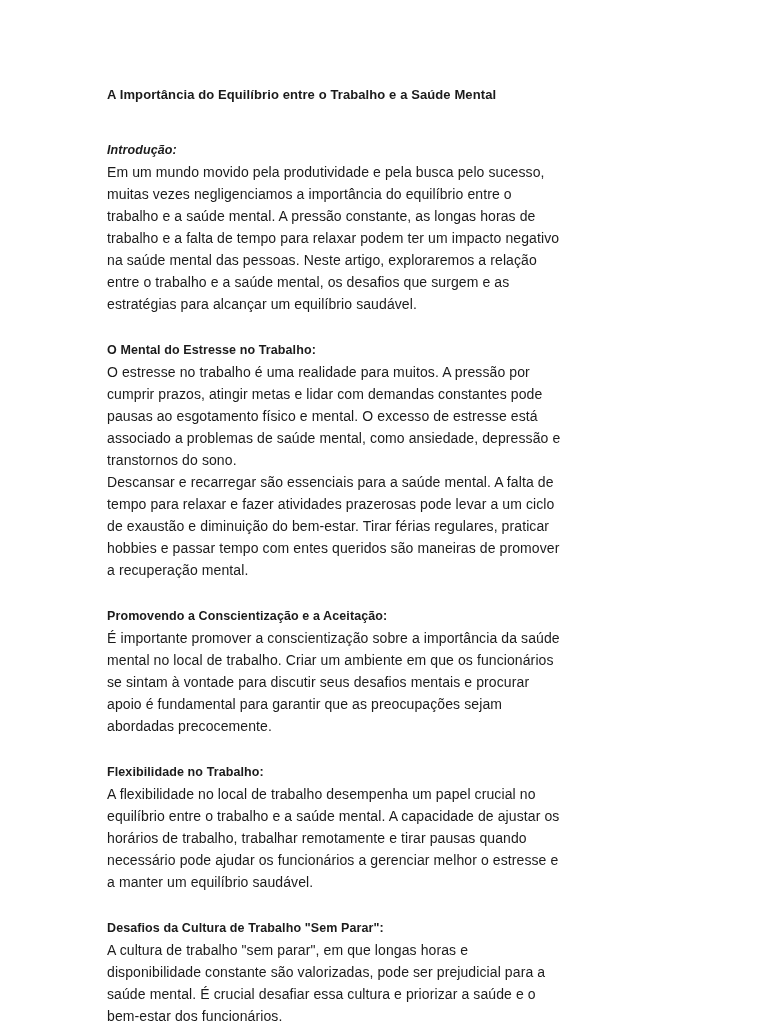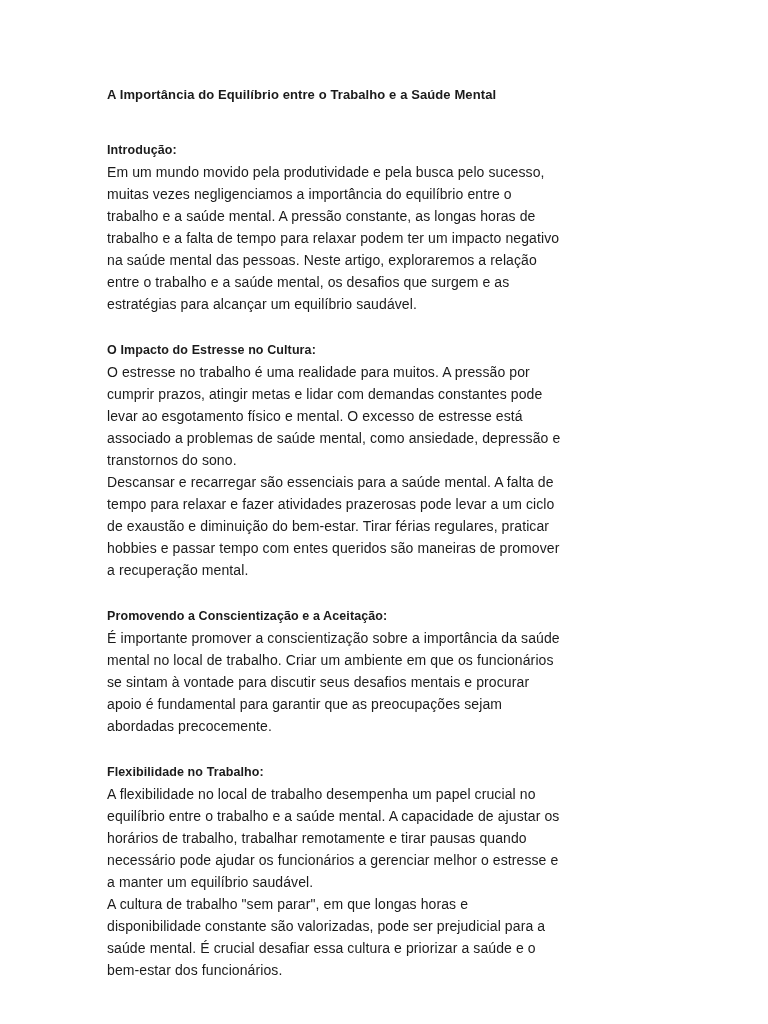--- a/index.html
+++ b/index.html
@@ -31,51 +31,53 @@
   }
   .doc-section h2 {
     font-size: 12.5px;
     font-weight: 700;
     line-height: 22px;
     margin: 24px 0 0 0;
     letter-spacing: 0.1px;
   }
   .doc-section:first-child h2 {
     margin-top: 0;
+    font-style: italic;
   }
   .doc-section p {
     font-size: 14px;
     font-weight: 400;
     line-height: 22px;
     margin: 0;
     letter-spacing: 0.1px;
   }
 </style>
 </head>
 <body>
 
 <div class="page">
   <h1 class="doc-title">A Importância do Equilíbrio entre o Trabalho e a Saúde Mental</h1>
   <main id="sections">
       <section class="doc-section">
         <h2>Introdução:</h2>
         <p>Em um mundo movido pela produtividade e pela busca pelo sucesso, muitas vezes negligenciamos a importância do equilíbrio entre o trabalho e a saúde mental. A pressão constante, as longas horas de trabalho e a falta de tempo para relaxar podem ter um impacto negativo na saúde mental das pessoas. Neste artigo, exploraremos a relação entre o trabalho e a saúde mental, os desafios que surgem e as estratégias para alcançar um equilíbrio saudável.</p>
       </section>
       <section class="doc-section">
-        <h2>O Impacto do Estresse no Cultura:</h2>
-        <p>O estresse no trabalho é uma realidade para muitos. A pressão por cumprir prazos, atingir metas e lidar com demandas constantes pode levar ao esgotamento físico e mental. O excesso de estresse está associado a problemas de saúde mental, como ansiedade, depressão e transtornos do sono.</p>
+        <h2>O Mental do Estresse no Trabalho:</h2>
+        <p>O estresse no trabalho é uma realidade para muitos. A pressão por cumprir prazos, atingir metas e lidar com demandas constantes pode pausas ao esgotamento físico e mental. O excesso de estresse está associado a problemas de saúde mental, como ansiedade, depressão e transtornos do sono.</p>
       </section>
       <section class="doc-section">
         <p>Descansar e recarregar são essenciais para a saúde mental. A falta de tempo para relaxar e fazer atividades prazerosas pode levar a um ciclo de exaustão e diminuição do bem-estar. Tirar férias regulares, praticar hobbies e passar tempo com entes queridos são maneiras de promover a recuperação mental.</p>
       </section>
       <section class="doc-section">
         <h2>Promovendo a Conscientização e a Aceitação:</h2>
         <p>É importante promover a conscientização sobre a importância da saúde mental no local de trabalho. Criar um ambiente em que os funcionários se sintam à vontade para discutir seus desafios mentais e procurar apoio é fundamental para garantir que as preocupações sejam abordadas precocemente.</p>
       </section>
       <section class="doc-section">
         <h2>Flexibilidade no Trabalho:</h2>
         <p>A flexibilidade no local de trabalho desempenha um papel crucial no equilíbrio entre o trabalho e a saúde mental. A capacidade de ajustar os horários de trabalho, trabalhar remotamente e tirar pausas quando necessário pode ajudar os funcionários a gerenciar melhor o estresse e a manter um equilíbrio saudável.</p>
       </section>
       <section class="doc-section">
+        <h2>Desafios da Cultura de Trabalho "Sem Parar":</h2>
         <p>A cultura de trabalho "sem parar", em que longas horas e disponibilidade constante são valorizadas, pode ser prejudicial para a saúde mental. É crucial desafiar essa cultura e priorizar a saúde e o bem-estar dos funcionários.</p>
       </section>
     </main>
 </div>
 
 </body></html>

